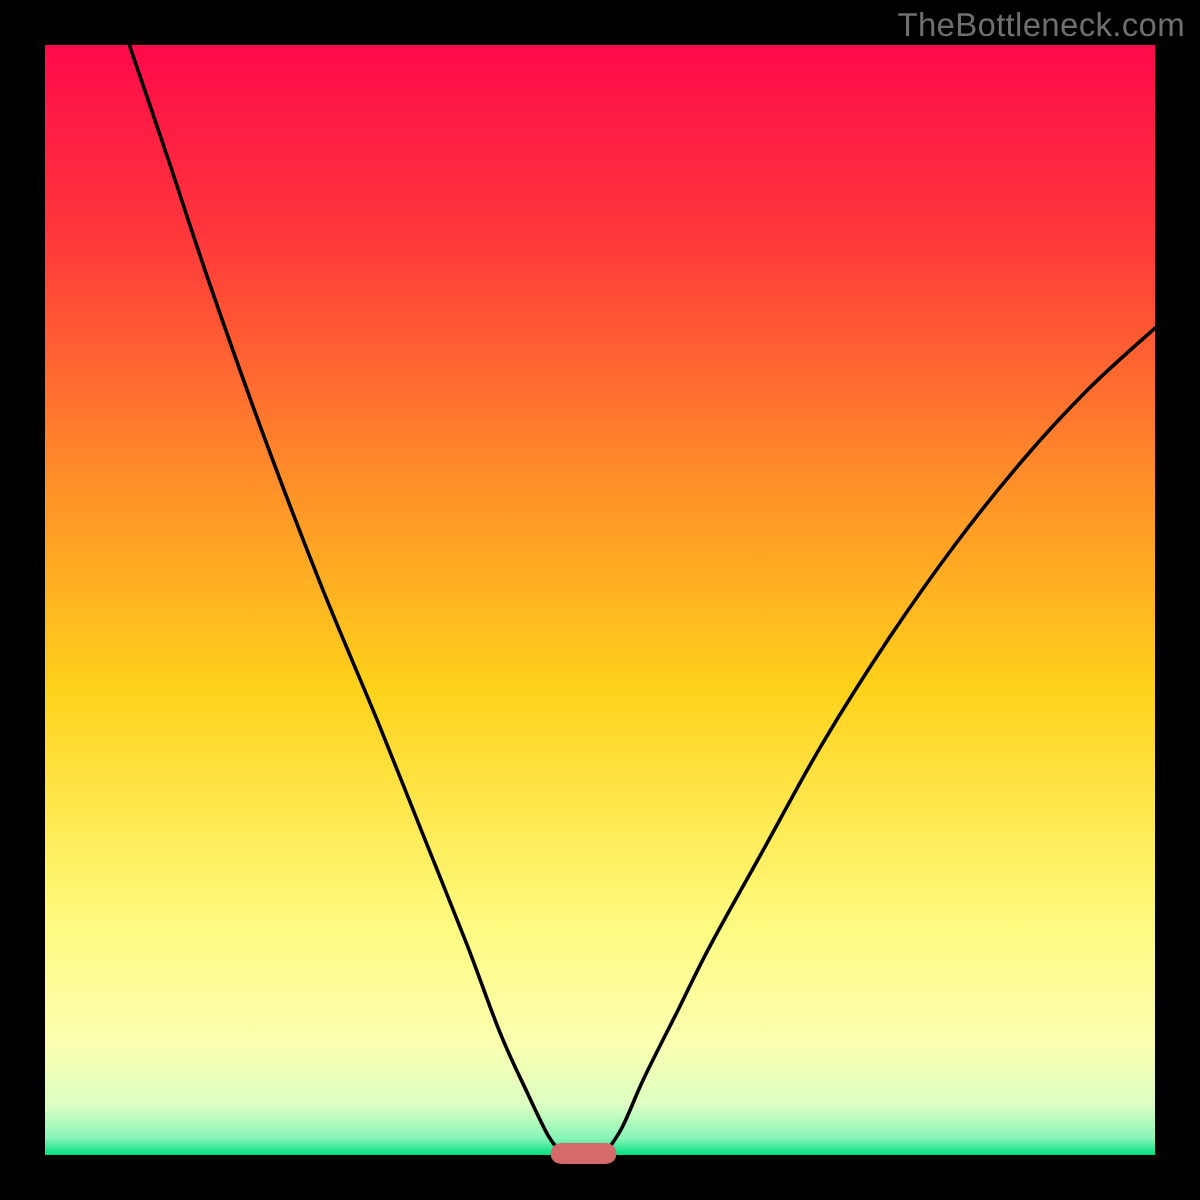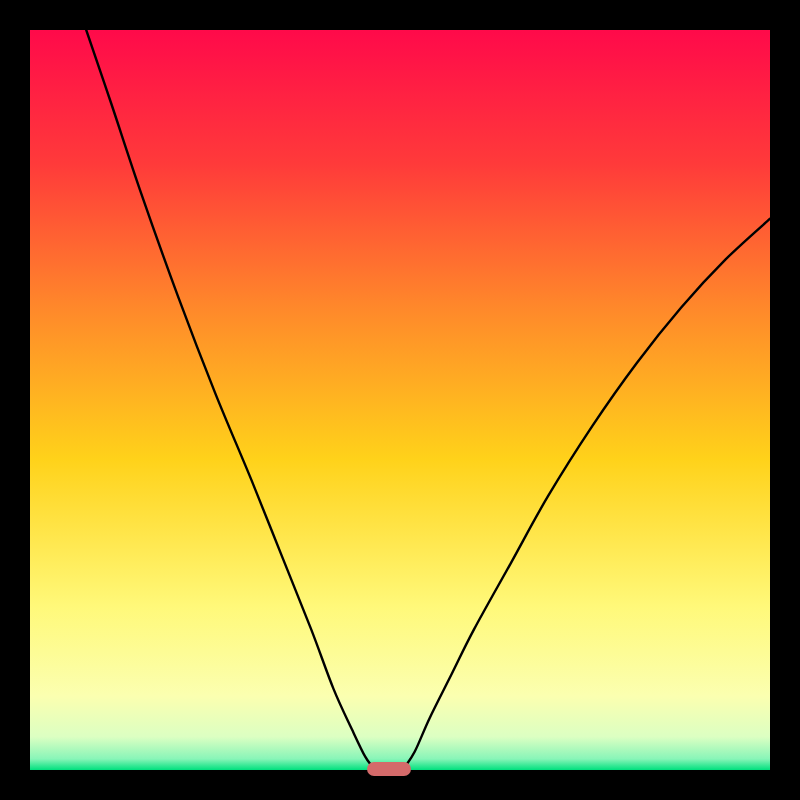--- a/index.html
+++ b/index.html
@@ -50,20 +50,21 @@
     height: 14px;
     border-radius: 7px;
     background: #d46a6a;
     transform: translateY(6px);
   }
 </style>
 </head>
 <body>
 
 <div class="frame">
+  <div class="watermark">TheBottleneck.com</div>
   <div class="plot">
     <svg class="gradient-fill" viewBox="0 0 740 740" preserveAspectRatio="none">
       <defs>
         <linearGradient id="bg-grad" x1="0" y1="0" x2="0" y2="1">
             <stop offset="0.00%" stop-color="#ff0a4a"></stop>
             <stop offset="18.00%" stop-color="#ff3a3a"></stop>
             <stop offset="38.00%" stop-color="#ff8a2a"></stop>
             <stop offset="58.00%" stop-color="#ffd21a"></stop>
             <stop offset="78.00%" stop-color="#fff97a"></stop>
             <stop offset="90.00%" stop-color="#fbffb0"></stop>

